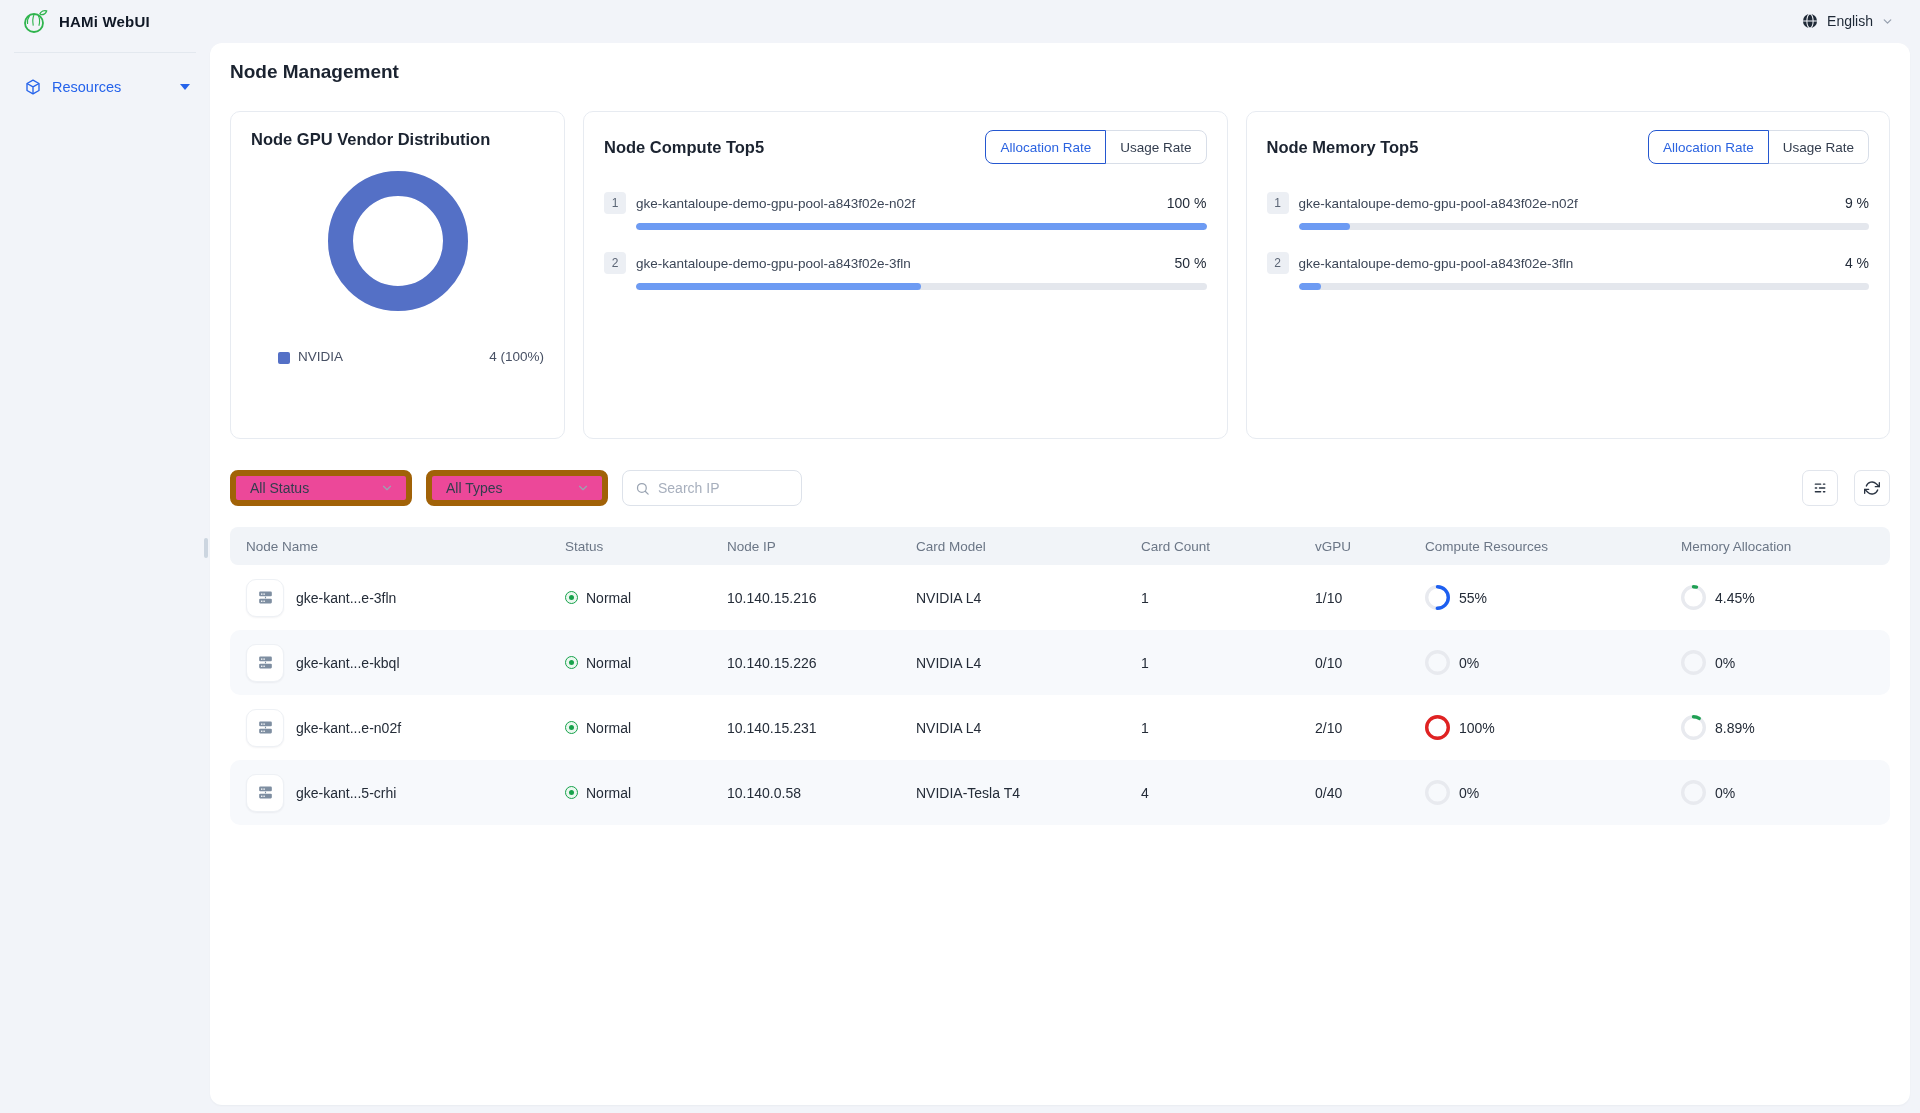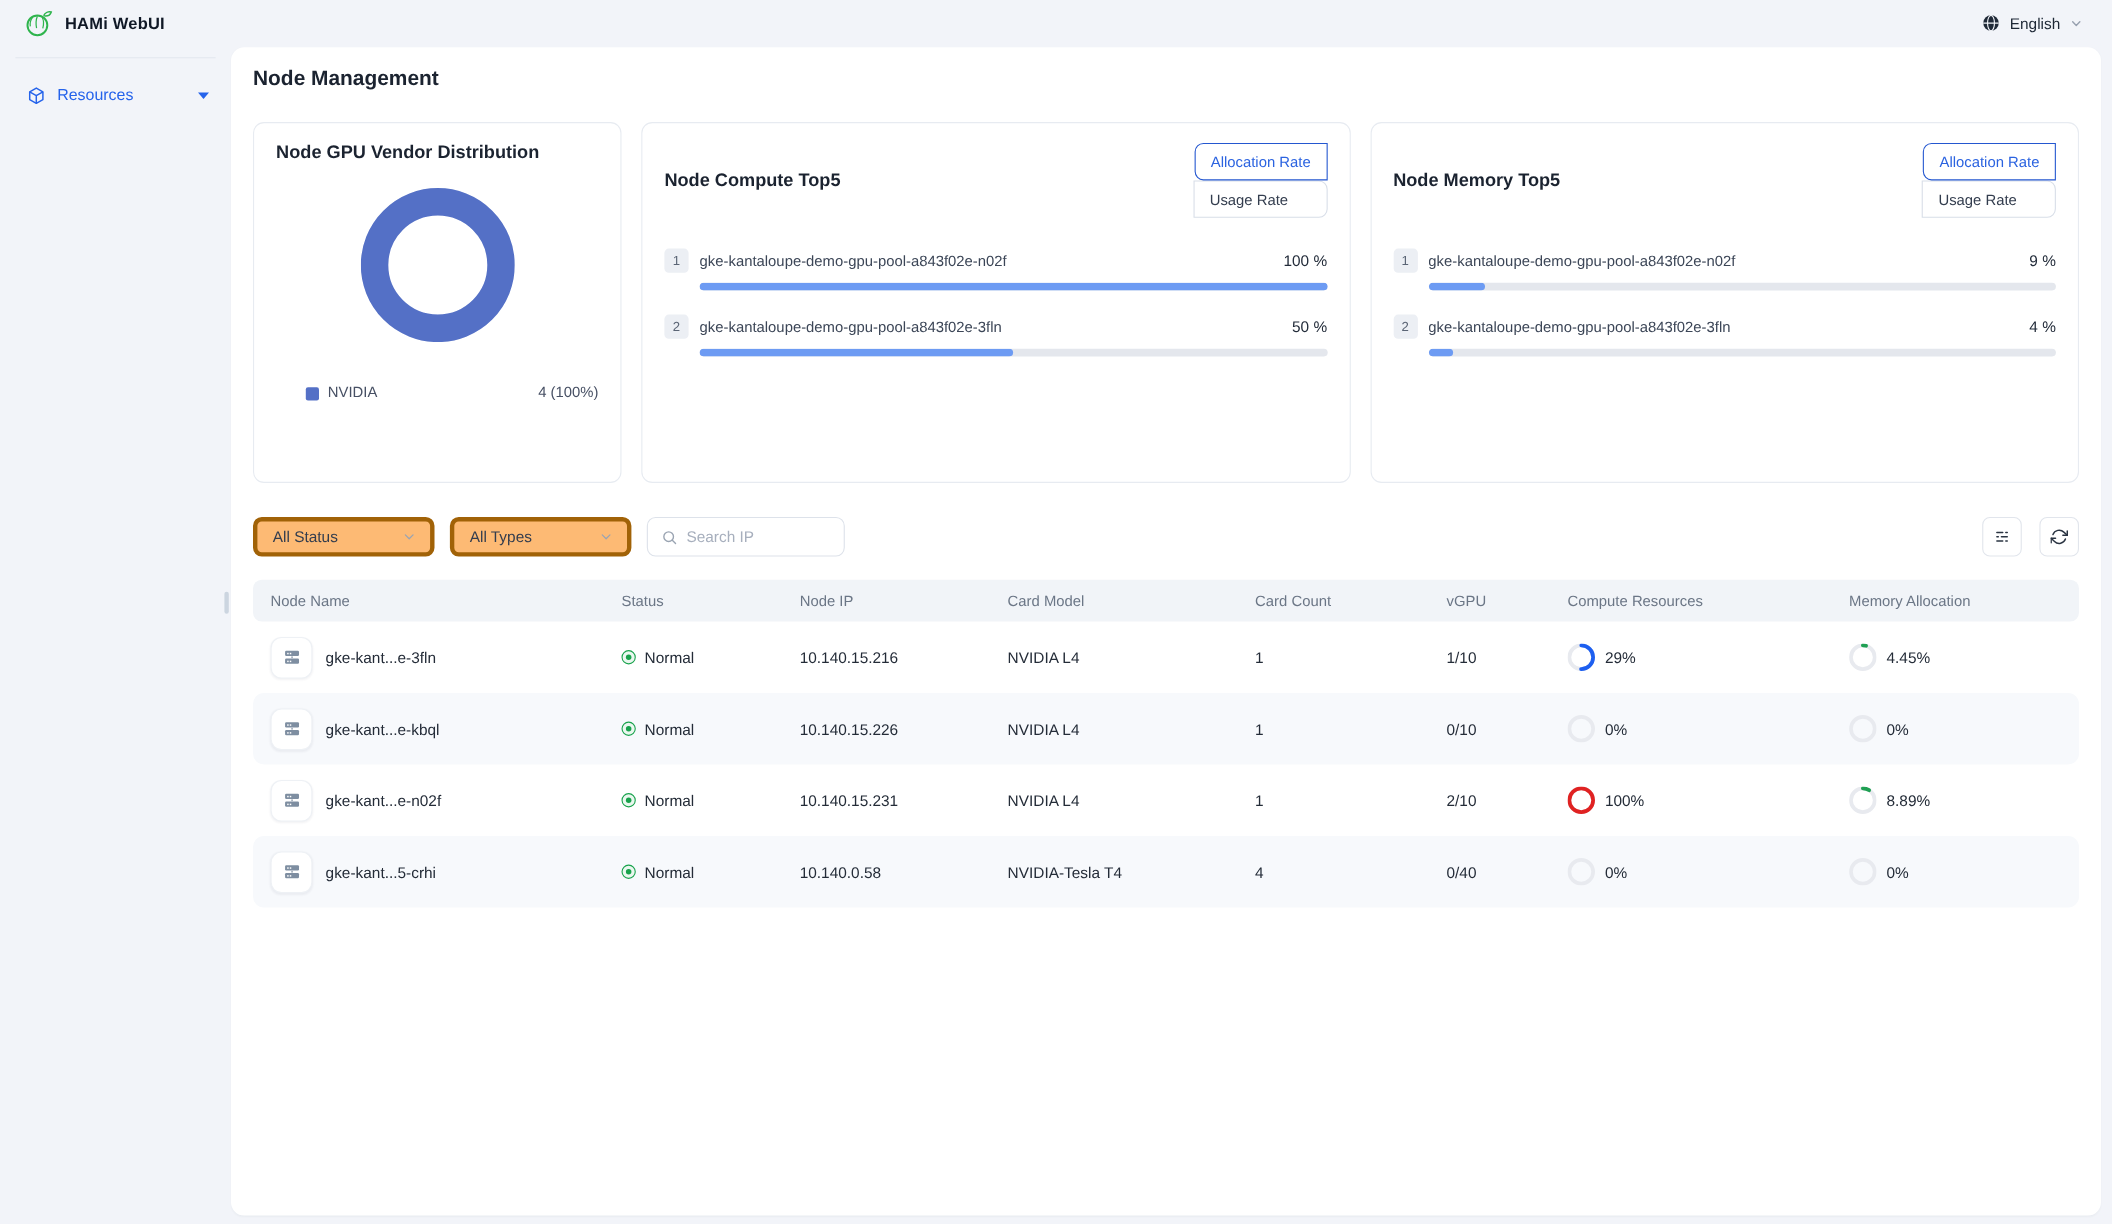--- a/index.html
+++ b/index.html
@@ -37,21 +37,21 @@
   .main { flex:1; background:#ffffff; border-radius:12px; margin:1px 10px 8px 0; padding:16px 20px 20px 20px; box-shadow:0 1px 2px rgba(30,40,60,.04); overflow:hidden; }
   .page-title { font-size:19px; font-weight:700; color:#1b2330; line-height:26px; margin-bottom:26px; }
 
   
   .cards { display:flex; gap:18px; height:328px; }
   .card { background:#fff; border:1px solid #e7ebf1; border-radius:10px; padding:18px 20px; }
   .card.vendor { width:335px; flex:none; }
   .card.top5 { flex:1; }
   .card-head { display:flex; align-items:center; justify-content:space-between; }
   .card-title { font-size:16.5px; font-weight:700; color:#1b2330; }
-  .toggle { display:flex;flex-direction:column; }
+  .toggle { display:flex; }
   .tgl { height:34px; padding:0 14px; background:#fff; border:1px solid #d8dee8; font-size:13.5px; color:#333d4e; display:flex; align-items:center; cursor:pointer; font-family:inherit; }
   .tgl:first-child { border-radius:8px 0 0 8px; }
   .tgl:last-child { border-radius:0 8px 8px 0; margin-left:-1px; }
   .tgl.active { border-color:#2457d0; color:#2b63e0; position:relative; z-index:1; }
 
   .donut-wrap { display:flex; justify-content:center; margin-top:22px; }
   .legend-row { display:flex; align-items:center; margin-top:38px; }
   .legend-left { display:flex; align-items:flex-end; gap:8px; flex:1;padding-left:27px; }
   .legend-swatch { width:12px; height:12px; border-radius:2px; background:#5470c6; }
   .legend-label { font-size:13.5px; color:#475064; }
@@ -61,21 +61,21 @@
   .t5-row { }
   .t5-line1 { display:flex; align-items:center; gap:10px; }
   .t5-rank { width:22px; height:22px; border-radius:4px; background:#eceff4; color:#5b6575; font-size:12px; display:flex; align-items:center; justify-content:center; flex:none; }
   .t5-name { font-size:13.5px; color:#3c4657; flex:1; white-space:nowrap; overflow:hidden; text-overflow:ellipsis; }
   .t5-value { font-size:14px; color:#232c3a; flex:none; }
   .t5-bar-track { margin:9px 0 0 32px; height:7px; border-radius:4px; background:#e4e7ed; overflow:hidden; }
   .t5-bar-fill { height:100%; border-radius:4px; }
 
   
   .filterbar { display:flex; align-items:center; gap:14px; margin-top:31px; height:36px; }
-  .select { width:165px; height:36px; border:4px solid #a16207; border-radius:8px; background:#fdba74; display:flex; align-items:center; padding:0 12px 0 14px; cursor:pointer; }
+  .select { width:182px; height:36px; border:6px solid #a16207; border-radius:8px; background:#ec4899; display:flex; align-items:center; padding:0 12px 0 14px; cursor:pointer; }
   .select-value { flex:1; font-size:14px; color:#333d4e; }
   .search-box { width:180px; height:36px; border:1px solid #dde2ea; border-radius:8px; background:#fff; display:flex; align-items:center; gap:8px; padding:0 12px; }
   .search-box input { border:none; outline:none; flex:1; font-size:14px; font-family:inherit; color:#333d4e; background:transparent; min-width:0; }
   .search-box input::placeholder { color:#a7afbd; }
   .filter-spacer { flex:1; }
   .icon-btn { width:36px; height:36px; border:1px solid #e1e5ec; border-radius:7px; background:#fff; display:flex; align-items:center; justify-content:center; color:#2a3442; cursor:pointer; }
   .icon-btn + .icon-btn { margin-left:2px; }
 
   
   .table { margin-top:21px; }
@@ -318,21 +318,21 @@
     <div class="td v-model">NVIDIA L4</div>
     <div class="td v-count">1</div>
     <div class="td v-vgpu">1/10</div>
     <div class="td cell-ring">
       <span class="ring-box r-compute">
                 <svg width="25" height="25" viewBox="0 0 25 25">
     <circle cx="12.5" cy="12.5" r="10.8" fill="none" stroke="#e8eaef" stroke-width="3.4"></circle>
                   <circle cx="12.5" cy="12.5" r="10.8" fill="none" stroke="#1d5ff0" stroke-width="3.4" stroke-dasharray="33.929200658769766 67.85840131753953" stroke-linecap="round" transform="rotate(-90 12.5 12.5)"></circle>
                 </svg>
               </span>
-      <span class="v-compute">29%</span>
+      <span class="v-compute">55%</span>
     </div>
     <div class="td cell-ring">
       <span class="ring-box r-memory">
                 <svg width="25" height="25" viewBox="0 0 25 25">
     <circle cx="12.5" cy="12.5" r="10.8" fill="none" stroke="#e8eaef" stroke-width="3.4"></circle>
                   <circle cx="12.5" cy="12.5" r="10.8" fill="none" stroke="#1fa053" stroke-width="3.4" stroke-dasharray="3.0196988586305094 67.85840131753953" stroke-linecap="round" transform="rotate(-90 12.5 12.5)"></circle>
                 </svg>
               </span>
       <span class="v-memory">4.45%</span>
     </div>

